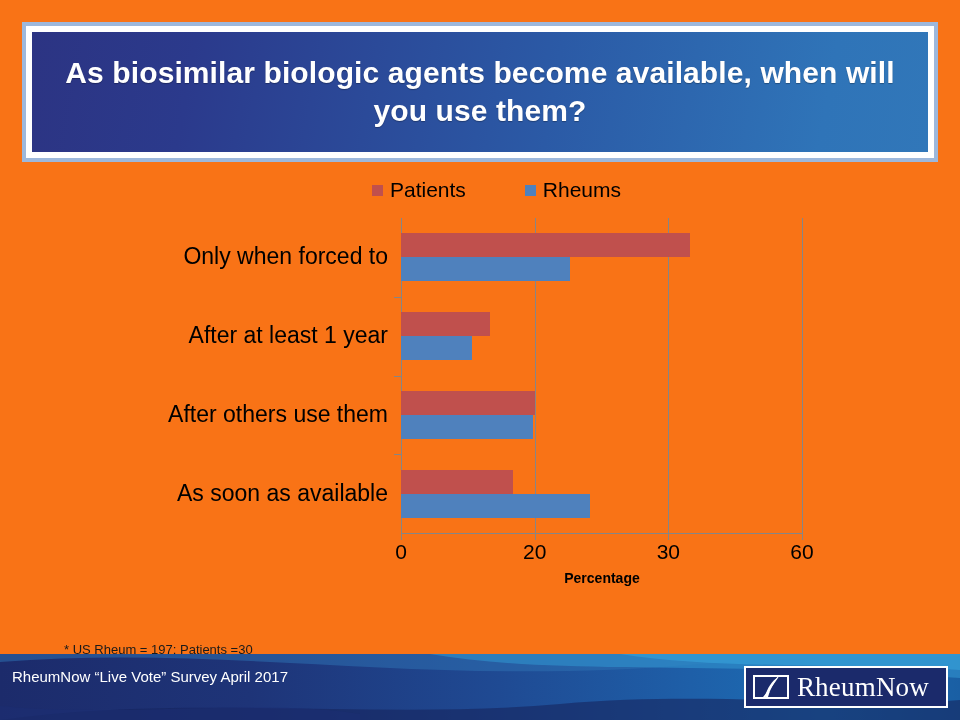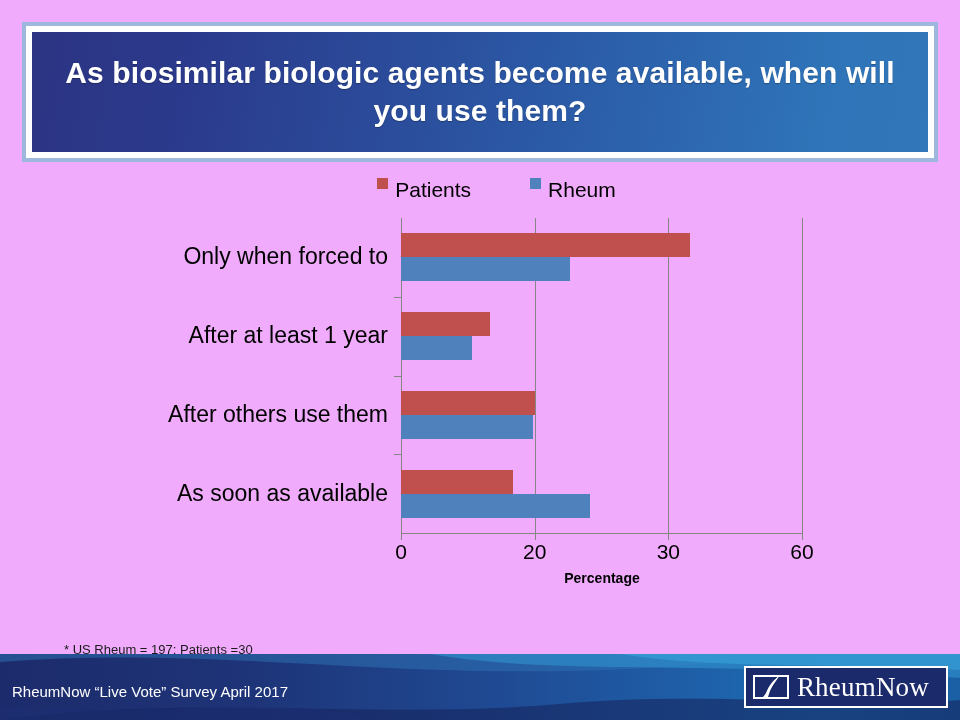--- a/index.html
+++ b/index.html
@@ -13,21 +13,21 @@
     height: 720px;
     overflow: hidden;
     font-family: "Liberation Sans", sans-serif;
     position: relative;
   }
   #slide {
     position: absolute;
     left: 0; top: 0;
     width: 960px;
     height: 720px;
-    background: #f0abfc;
+    background: #f97316;
   }
 
   
   #title-frame {
     position: absolute;
     left: 22px;
     top: 22px;
     width: 916px;
     height: 140px;
     border: 4px solid #9DB8DC;
@@ -69,21 +69,21 @@
     left: 0;
     top: 10px;
     width: 960px;
     display: flex;
     justify-content: center;
     align-items: center;
     gap: 26px;
   }
   .legend-entry {
     display: flex;
-    align-items: flex-start;
+    align-items: center;
     gap: 7px;
     padding-left: 33px;
   }
   .legend-swatch {
     width: 11px;
     height: 11px;
     display: block;
   }
   .legend-label {
     font-size: 21px;
@@ -200,21 +200,21 @@
   }
   #footer-svg {
     position: absolute;
     left: 0; top: 0;
     width: 960px;
     height: 66px;
   }
   #footer-text {
     position: absolute;
     left: 12px;
-    top: 29px;
+    top: 14px;
     font-size: 15px;
     color: #ffffff;
   }
   #logo {
     position: absolute;
     right: 12px;
     top: 12px;
     height: 42px;
     display: flex;
     align-items: stretch;
@@ -257,21 +257,21 @@
 
   <div id="chart-area">
 
     <div id="legend">
       <div class="legend-entry">
         <span class="legend-swatch" style="background: rgb(192, 80, 77);"></span>
         <span class="legend-label">Patients</span>
       </div>
       <div class="legend-entry">
         <span class="legend-swatch" style="background: rgb(79, 129, 189);"></span>
-        <span class="legend-label">Rheum</span>
+        <span class="legend-label">Rheums</span>
       </div>
     </div>
 
     <div id="axis-y"></div>
     <div id="axis-x"></div>
 
     <div id="gridlines">
         <div class="gridline" style="left: 534.667px; top: 50px;"></div>
         <div class="gridline" style="left: 668.333px; top: 50px;"></div>
         <div class="gridline" style="left: 802px; top: 50px;"></div>

